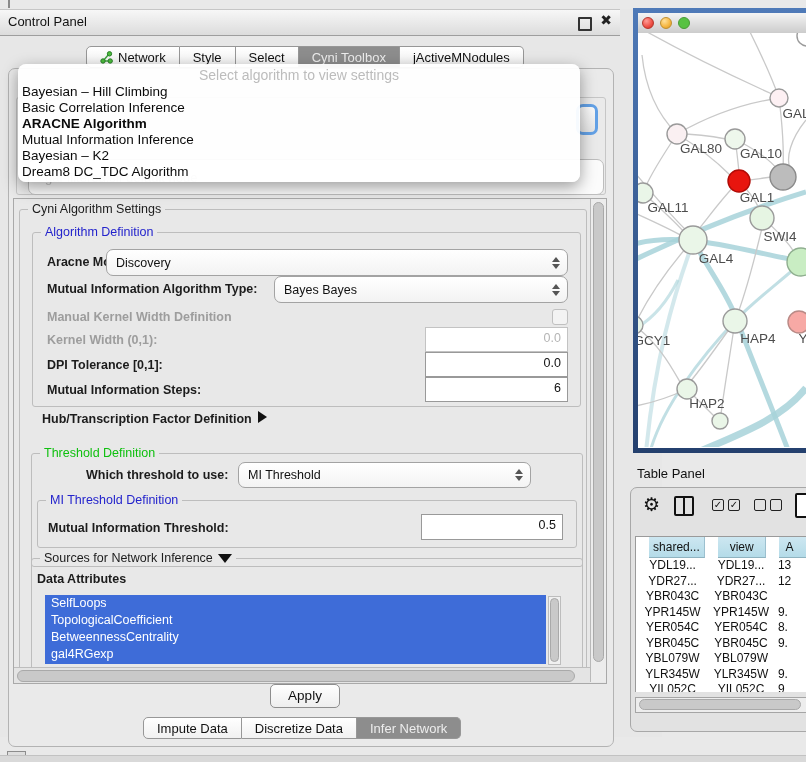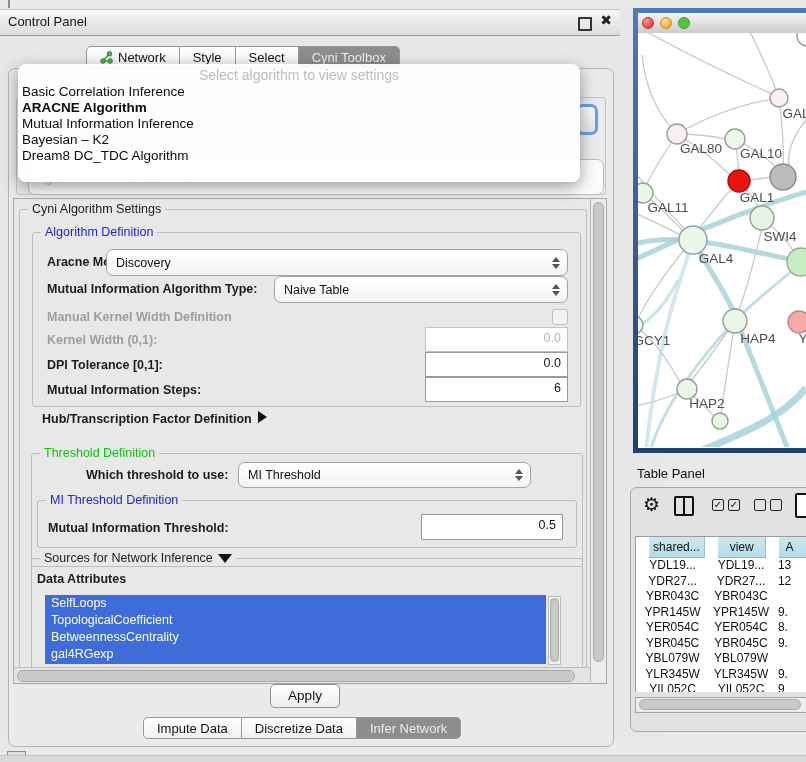--- a/index.html
+++ b/index.html
@@ -125,33 +125,37 @@
       </div>
       <div class="tab">
           <span>Style</span>
         </div>
       <div class="tab">
           <span>Select</span>
         </div>
       <div class="tab sel">
           <span>Cyni Toolbox</span>
         </div>
+      <div class="tab">
+          <span>jActiveMNodules</span>
+        </div>
     </div>
 
     <div class="abs ghost-group" style="left:16px;top:88px;width:588px;height:96px;">
       <span class="ghost-label abs" style="left:12px;top:-8px;">Inference Algorithm</span>
     </div>
     <div class="abs" id="focus-stepper"></div>
     <div class="abs ghost-combo" style="left:28px;top:150px;width:574px;height:34px;">
       <span>gal-filtered.sif default node</span>
     </div>
 
     <div class="abs" id="algo-popup">
       <div class="abs" id="algo-placeholder">Select algorithm to view settings</div>
       <div class="abs" id="algo-items">
+          <div class="algo-item">Bayesian – Hill Climbing</div>
           <div class="algo-item">Basic Correlation Inference</div>
           <div class="algo-item bold">ARACNE Algorithm</div>
           <div class="algo-item">Mutual Information Inference</div>
           <div class="algo-item">Bayesian – K2</div>
           <div class="algo-item">Dream8 DC_TDC Algorithm</div>
         </div>
     </div>
 
     <div class="abs" id="scrollpane">
       <div class="group" style="left:5px;top:10px;width:566px;height:478px;">
@@ -161,21 +165,21 @@
       <div class="group" style="left:18px;top:33px;width:547px;height:173px;">
         <span class="gtitle blue">Algorithm Definition</span>
       </div>
       <div class="lbl" style="left:33px;top:56px;">Aracne Mode:</div>
       <div class="cbx" style="left:92px;top:50px;width:462px;height:27px;">
         <span>Discovery</span>
         <i class="stepper"></i>
       </div>
       <div class="lbl" style="left:33px;top:83px;">Mutual Information Algorithm Type:</div>
       <div class="cbx" style="left:260px;top:77px;width:294px;height:27px;">
-        <span>Naive Table</span>
+        <span>Bayes Bayes</span>
         <i class="stepper"></i>
       </div>
       <div class="lbl dis" style="left:33px;top:111px;">Manual Kernel Width Definition</div>
       <div class="checkbox" style="left:538px;top:110px;"></div>
       <div class="lbl dis" style="left:33px;top:134px;">Kernel Width (0,1):</div>
       <div class="field dis" style="left:411px;top:128px;width:143px;height:25px;">0.0</div>
       <div class="lbl" style="left:33px;top:159px;">DPI Tolerance [0,1]:</div>
       <div class="field" style="left:411px;top:153px;width:143px;height:25px;">0.0</div>
       <div class="lbl" style="left:33px;top:184px;">Mutual Information Steps:</div>
       <div class="field" style="left:411px;top:178px;width:143px;height:25px;">6</div>

